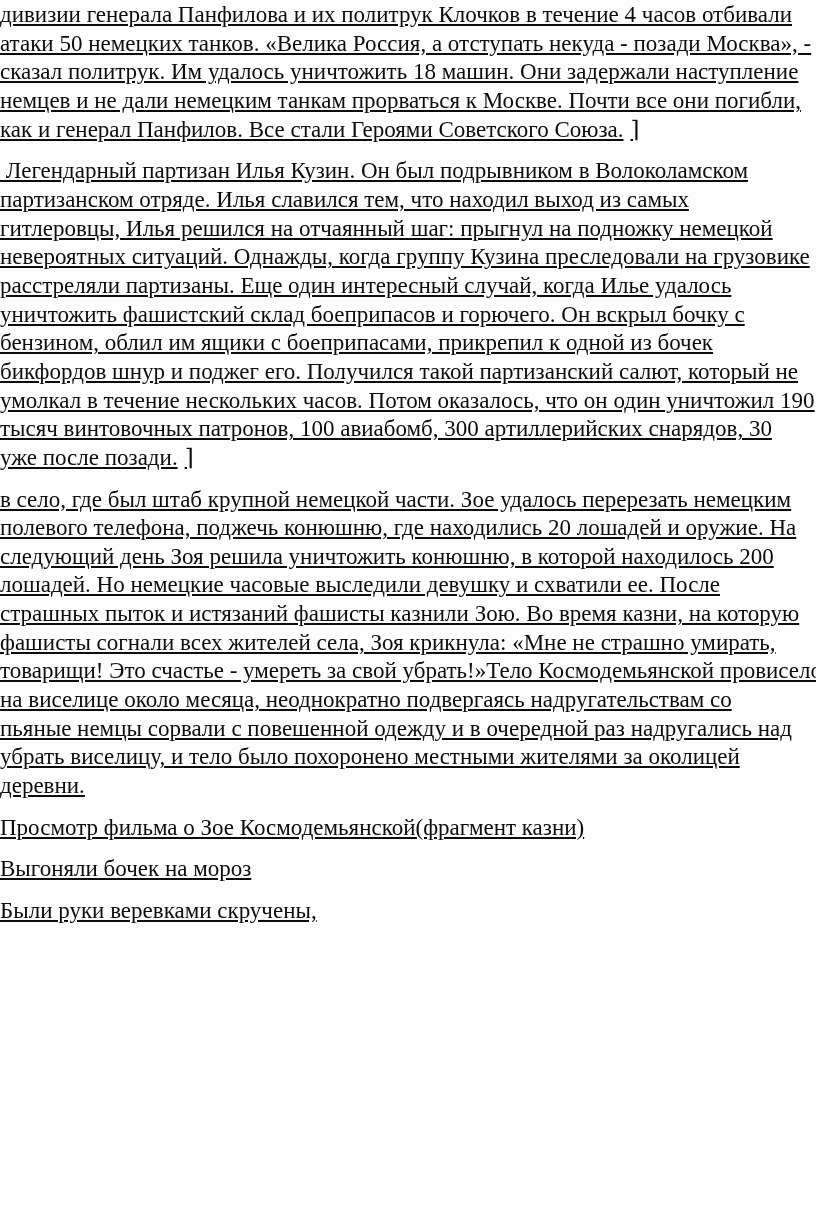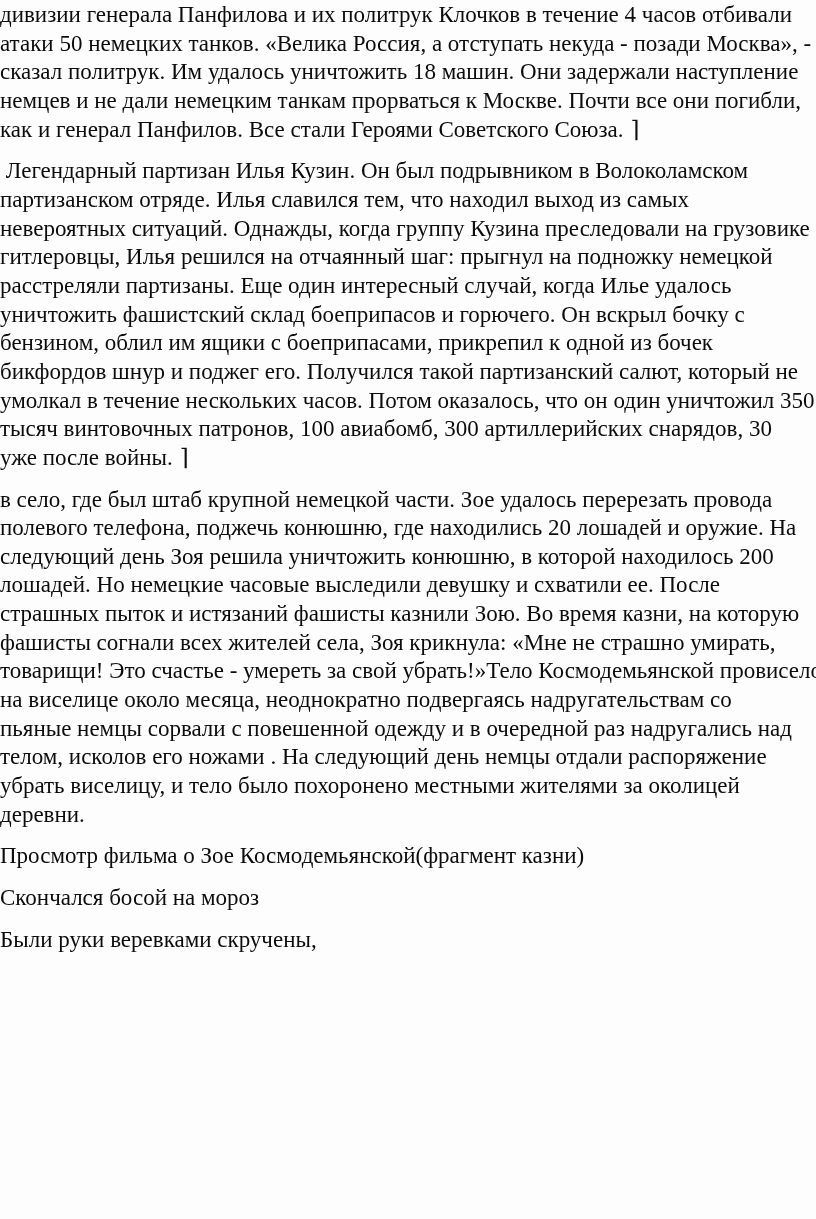--- a/index.html
+++ b/index.html
@@ -18,20 +18,21 @@
   .page {
     width: 816px;
     height: 1219px;
     position: relative;
   }
   .doc {
     padding: 1px 0 0 0;
   }
   .para {
     margin: 0 12px 13px 0;
+    text-decoration: underline;
   }
   .line {
     display: block;
     white-space: pre;
     line-height: 28.65px;
   }
   .line-text {
     white-space: pre;
   }
   .pmark {
@@ -47,47 +48,46 @@
       <p class="para">
         <span class="line"><span class="line-text">дивизии генерала Панфилова и их политрук Клочков в течение 4 часов отбивали</span></span>
         <span class="line"><span class="line-text">атаки 50 немецких танков. «Велика Россия, а отступать некуда - позади Москва», -</span></span>
         <span class="line"><span class="line-text">сказал политрук. Им удалось уничтожить 18 машин. Они задержали наступление</span></span>
         <span class="line"><span class="line-text">немцев и не дали немецким танкам прорваться к Москве. Почти все они погибли,</span></span>
         <span class="line"><span class="line-text">как и генерал Панфилов. Все стали Героями Советского Союза.</span><span class="pmark">⌉</span></span>
       </p>
       <p class="para">
         <span class="line"><span class="line-text"> Легендарный партизан Илья Кузин. Он был подрывником в Волоколамском</span></span>
         <span class="line"><span class="line-text">партизанском отряде. Илья славился тем, что находил выход из самых</span></span>
+        <span class="line"><span class="line-text">гитлеровцы, Илья решился на отчаянный шаг: прыгнул на подножку немецкой</span></span>
         <span class="line"><span class="line-text">невероятных ситуаций. Однажды, когда группу Кузина преследовали на грузовике</span></span>
-        <span class="line"><span class="line-text">гитлеровцы, Илья решился на отчаянный шаг: прыгнул на подножку немецкой</span></span>
         <span class="line"><span class="line-text">расстреляли партизаны. Еще один интересный случай, когда Илье удалось</span></span>
         <span class="line"><span class="line-text">уничтожить фашистский склад боеприпасов и горючего. Он вскрыл бочку с</span></span>
         <span class="line"><span class="line-text">бензином, облил им ящики с боеприпасами, прикрепил к одной из бочек</span></span>
         <span class="line"><span class="line-text">бикфордов шнур и поджег его. Получился такой партизанский салют, который не</span></span>
-        <span class="line"><span class="line-text">умолкал в течение нескольких часов. Потом оказалось, что он один уничтожил 350</span></span>
+        <span class="line"><span class="line-text">умолкал в течение нескольких часов. Потом оказалось, что он один уничтожил 190</span></span>
         <span class="line"><span class="line-text">тысяч винтовочных патронов, 100 авиабомб, 300 артиллерийских снарядов, 30</span></span>
-        <span class="line"><span class="line-text">уже после войны.</span><span class="pmark">⌉</span></span>
+        <span class="line"><span class="line-text">уже после позади.</span><span class="pmark">⌉</span></span>
       </p>
       <p class="para">
-        <span class="line"><span class="line-text">в село, где был штаб крупной немецкой части. Зое удалось перерезать провода</span></span>
+        <span class="line"><span class="line-text">в село, где был штаб крупной немецкой части. Зое удалось перерезать немецким</span></span>
         <span class="line"><span class="line-text">полевого телефона, поджечь конюшню, где находились 20 лошадей и оружие. На</span></span>
         <span class="line"><span class="line-text">следующий день Зоя решила уничтожить конюшню, в которой находилось 200</span></span>
         <span class="line"><span class="line-text">лошадей. Но немецкие часовые выследили девушку и схватили ее. После</span></span>
         <span class="line"><span class="line-text">страшных пыток и истязаний фашисты казнили Зою. Во время казни, на которую</span></span>
         <span class="line"><span class="line-text">фашисты согнали всех жителей села, Зоя крикнула: «Мне не страшно умирать,</span></span>
         <span class="line"><span class="line-text">товарищи! Это счастье - умереть за свой убрать!»Тело Космодемьянской провисело</span></span>
         <span class="line"><span class="line-text">на виселице около месяца, неоднократно подвергаясь надругательствам со</span></span>
         <span class="line"><span class="line-text">пьяные немцы сорвали с повешенной одежду и в очередной раз надругались над</span></span>
-        <span class="line"><span class="line-text">телом, исколов его ножами . На следующий день немцы отдали распоряжение</span></span>
         <span class="line"><span class="line-text">убрать виселицу, и тело было похоронено местными жителями за околицей</span></span>
         <span class="line"><span class="line-text">деревни.</span></span>
       </p>
       <p class="para">
         <span class="line"><span class="line-text">Просмотр фильма о Зое Космодемьянской(фрагмент казни)</span></span>
       </p>
       <p class="para">
-        <span class="line"><span class="line-text">Скончался босой на мороз</span></span>
+        <span class="line"><span class="line-text">Выгоняли бочек на мороз</span></span>
       </p>
       <p class="para">
         <span class="line"><span class="line-text">Были руки веревками скручены,</span></span>
       </p>
     </article>
 </main>
 
 </body></html>

